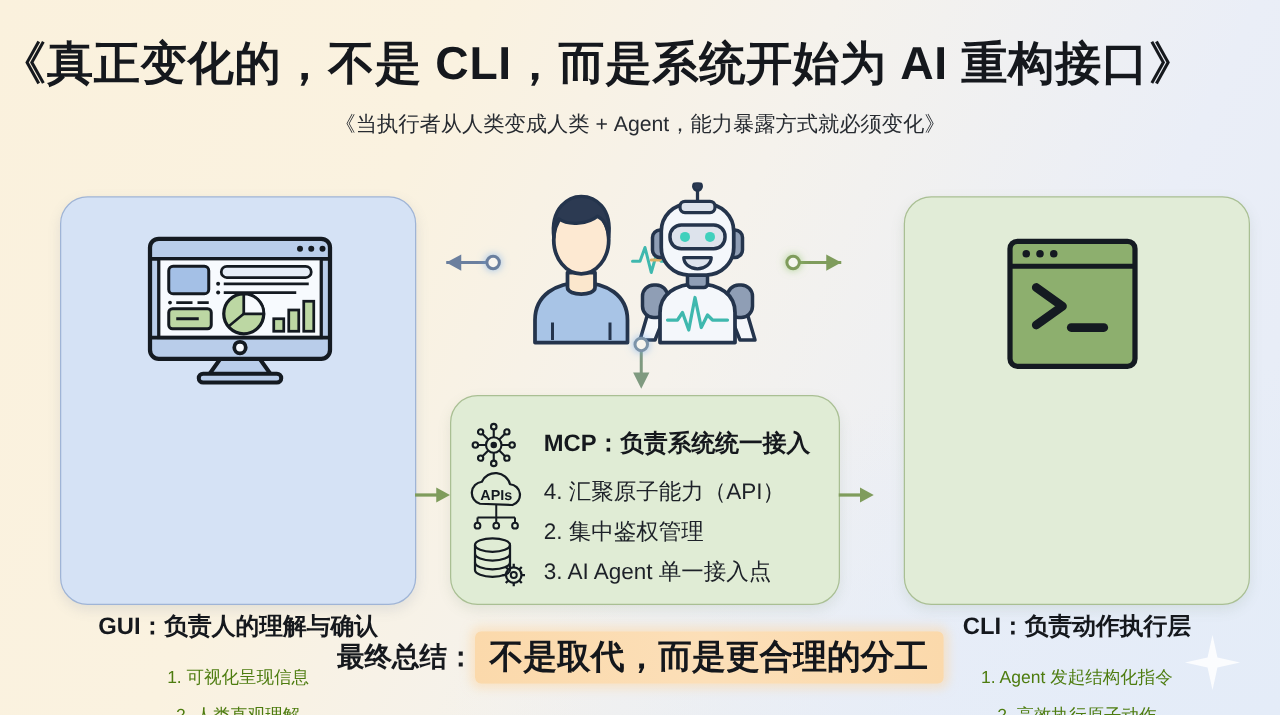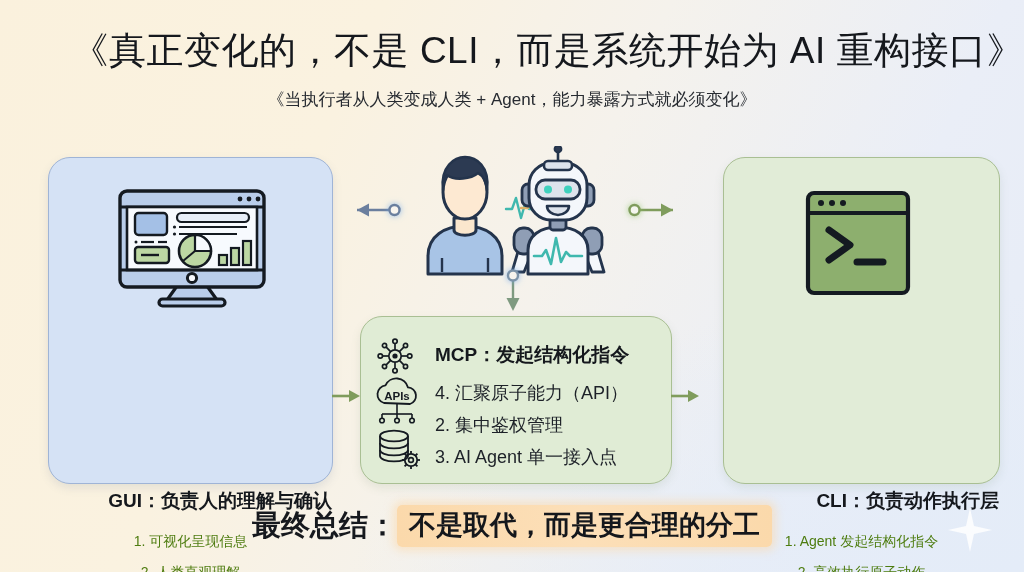--- a/index.html
+++ b/index.html
@@ -19,22 +19,22 @@
   
   .sparkle{
     position:absolute;pointer-events:none;
     background:#ffffff;opacity:.85;
     clip-path:polygon(50% 0%,59% 41%,100% 50%,59% 59%,50% 100%,41% 59%,0% 50%,41% 41%);
     filter:blur(.3px);
   }
 
   
   .title{
-    position:absolute;left:0;right:0;top:26px;text-align:right;
-    font-size:37px;font-weight:normal;color:#15181d;letter-spacing:.5px;
+    position:absolute;left:0;right:0;top:26px;text-align:left;
+    font-size:37px;font-weight:bold;color:#15181d;letter-spacing:.5px;
     white-space:nowrap;
   }
   .subtitle{
     position:absolute;left:0;right:0;top:88px;text-align:center;
     font-size:17px;font-weight:normal;color:#272b31;
     white-space:nowrap;
   }
 
   
   .panel{position:absolute;border-radius:22px;box-sizing:border-box;}
@@ -49,21 +49,21 @@
     box-shadow:0 4px 10px rgba(100,130,90,.13);
   }
   .panel.cli{
     left:700px;top:157px;width:277px;height:327px;
     background:#e1ecd7;border:1.4px solid #a9bf93;
     box-shadow:0 4px 10px rgba(100,130,90,.13);
     margin-left:23px;
   }
 
   .panel-heading{
-    position:absolute;left:0;right:0;text-align:right;
+    position:absolute;left:0;right:0;text-align:center;
     font-size:19px;font-weight:bold;color:#15181d;white-space:nowrap;
   }
   .gui .panel-heading{top:330px;}
   .cli .panel-heading{top:330px;}
 
   .bullets{position:absolute;left:0;right:0;}
   .bullets .bullet{
     font-size:14px;color:#4d7c0f;line-height:31px;white-space:nowrap;
   }
   .gui .bullets{top:368px;text-align:center;}
@@ -77,21 +77,21 @@
   .mcp-bullets{position:absolute;left:74px;top:60px;}
   .mcp-bullets .bullet{
     font-size:18px;color:#1d2128;line-height:32px;white-space:nowrap;
   }
 
   
   .summary{
     position:absolute;left:0;right:0;top:505px;text-align:center;white-space:nowrap;
   }
   .summary .lead{
-    font-size:29px;font-weight:bold;color:#16191e;vertical-align:middle;margin-top:28px;
+    font-size:22px;font-weight:bold;color:#16191e;vertical-align:middle;margin-top:28px;
   }
   .summary .hl{
     display:inline-block;vertical-align:middle;
     font-size:27px;font-weight:bold;color:#14171c;
     background:linear-gradient(90deg,#fbd9ab 0%,#fcdfb8 50%,#fbd9ab 100%);
     padding:2px 12px 4px 12px;border-radius:5px;
     box-shadow:0 0 8px 4px rgba(251,217,171,.55);
   }
 
   
@@ -238,21 +238,21 @@
           <line x1="-6.2" y1="0" x2="-9" y2="0"></line>
           <line x1="6.2" y1="0" x2="9" y2="0"></line>
           <line x1="-4.4" y1="-4.4" x2="-6.4" y2="-6.4"></line>
           <line x1="4.4" y1="4.4" x2="6.4" y2="6.4"></line>
           <line x1="-4.4" y1="4.4" x2="-6.4" y2="6.4"></line>
           <line x1="4.4" y1="-4.4" x2="6.4" y2="-6.4"></line>
         </g>
       </g>
     </svg>
 
-    <div class="mcp-head">MCP：发起结构化指令</div>
+    <div class="mcp-head">MCP：负责系统统一接入</div>
     <div class="mcp-bullets">
       <div class="bullet">4. 汇聚原子能力（API）</div>
       <div class="bullet">2. 集中鉴权管理</div>
       <div class="bullet">3. AI Agent 单一接入点</div>
     </div>
   </div>
 
   <div class="panel cli">
 
     <svg style="position:absolute;left:79px;top:30px;" width="110" height="110" viewBox="0 0 110 110">

